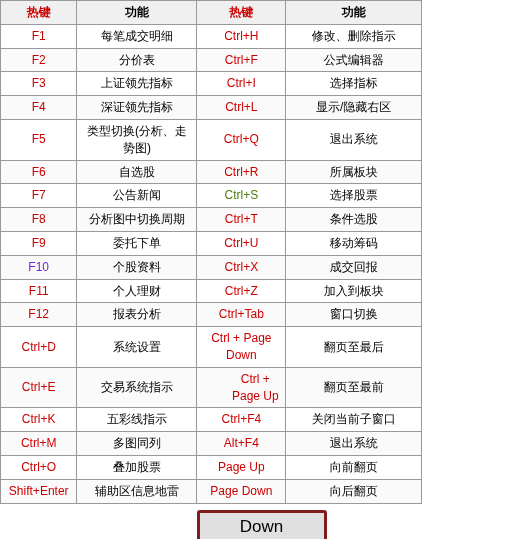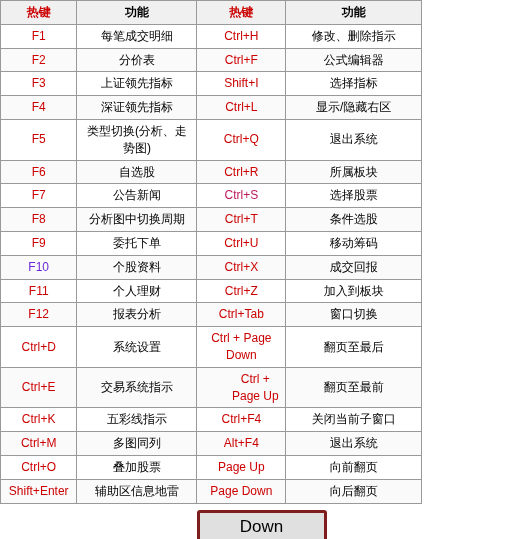--- a/index.html
+++ b/index.html
@@ -63,21 +63,21 @@
       </tr>
       <tr>
         <td style="color: rgb(204, 0, 0);">F2</td>
         <td>分价表</td>
         <td style="color: rgb(204, 0, 0);">Ctrl+F</td>
         <td>公式编辑器</td>
       </tr>
       <tr>
         <td style="color: rgb(204, 0, 0);">F3</td>
         <td>上证领先指标</td>
-        <td style="color: rgb(204, 0, 0);">Shift+I</td>
+        <td style="color: rgb(204, 0, 0);">Ctrl+I</td>
         <td>选择指标</td>
       </tr>
       <tr>
         <td style="color: rgb(204, 0, 0);">F4</td>
         <td>深证领先指标</td>
         <td style="color: rgb(204, 0, 0);">Ctrl+L</td>
         <td>显示/隐藏右区</td>
       </tr>
       <tr>
         <td style="color: rgb(204, 0, 0);">F5</td>
@@ -87,21 +87,21 @@
       </tr>
       <tr>
         <td style="color: rgb(204, 0, 0);">F6</td>
         <td>自选股</td>
         <td style="color: rgb(204, 0, 0);">Ctrl+R</td>
         <td>所属板块</td>
       </tr>
       <tr>
         <td style="color: rgb(204, 0, 0);">F7</td>
         <td>公告新闻</td>
-        <td style="color: #be185d;">Ctrl+S</td>
+        <td style="color: #4d7c0f;">Ctrl+S</td>
         <td>选择股票</td>
       </tr>
       <tr>
         <td style="color: rgb(204, 0, 0);">F8</td>
         <td>分析图中切换周期</td>
         <td style="color: rgb(204, 0, 0); margin-left: 28px;">Ctrl+T</td>
         <td>条件选股</td>
       </tr>
       <tr>
         <td style="color: rgb(204, 0, 0);">F9</td>

